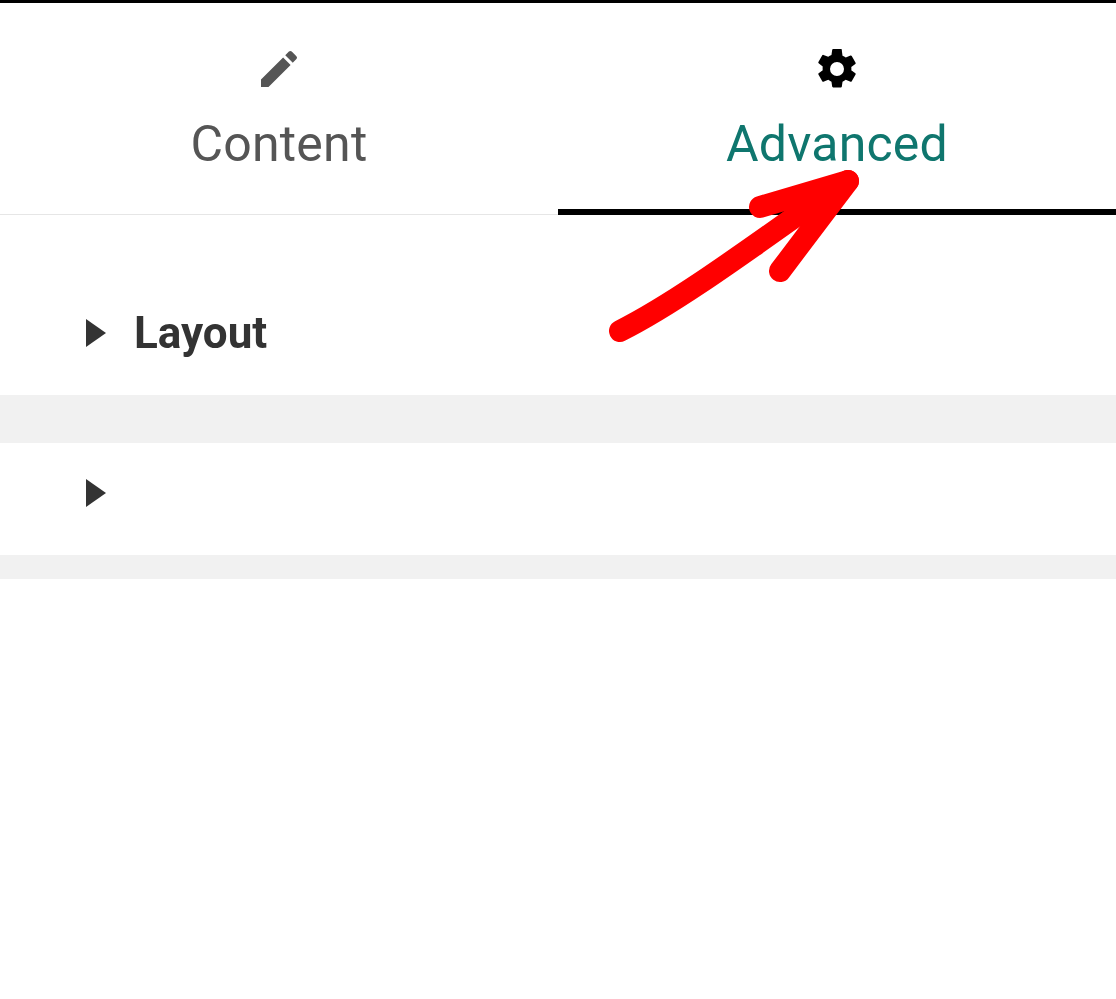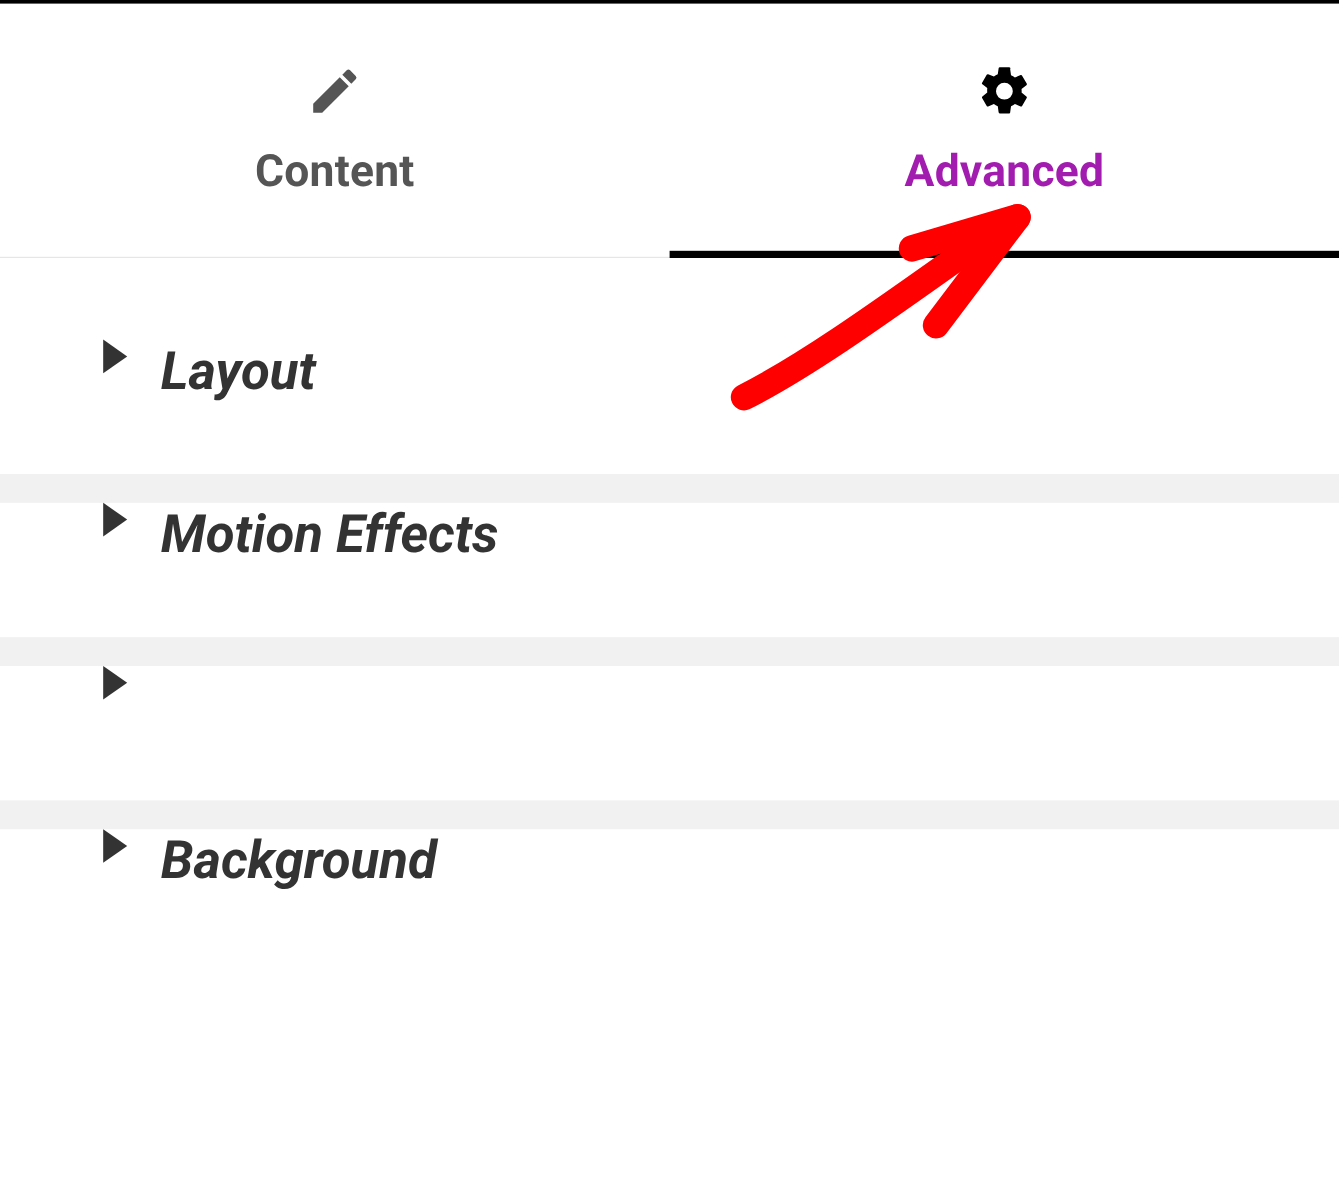--- a/index.html
+++ b/index.html
@@ -2,29 +2,29 @@
 <html><head>
 <meta charset="utf-8">
 <style>
   * { box-sizing: border-box; margin: 0; padding: 0; }
   html, body { width: 1116px; height: 999px; font-family: -apple-system, BlinkMacSystemFont, "Segoe UI", Roboto, Arial, sans-serif; background: #fff; color: #333; }
   .window { width: 1116px; height: 999px; border-top: 3px solid #000; position: relative; overflow: hidden; }
 
   
   .tabs { display: flex; width: 100%; height: 212px; border-bottom: 1px solid #e6e6e6; }
   .tab  { flex: 1 1 0; display: flex; flex-direction: column; align-items: center; justify-content: center; gap: 22px; cursor: pointer; position: relative; }
-  .tab-label { font-size: 37px; font-weight: 700; color: #555; letter-spacing: 0.2px; }
-  .tab.active .tab-label { color: #a21caf; }
+  .tab-label { font-size: 50px; font-weight: 400; color: #555; letter-spacing: 0.2px; }
+  .tab.active .tab-label { color: #0f766e; }
   .tab.active::after { content: ""; position: absolute; bottom: -1px; left: 0; right: 0; height: 6px; background: #000; }
   .tab-icon { width: 48px; height: 48px; display: flex; align-items: center; justify-content: center; }
   .tab-icon svg { width: 48px; height: 48px; }
 
   
   .sections { padding-top: 68px; }
-  .section-row { display: flex; align-items: flex-start; height: 112px; padding: 0 40px 13px 86px; cursor: pointer; font-style: italic; }
+  .section-row { display: flex; align-items: center; height: 112px; padding: 0 40px 13px 86px; cursor: pointer; }
   .section-sep { height: 24px; background: #f1f1f1; }
   .caret { width: 0; height: 0; border-top: 14px solid transparent; border-bottom: 14px solid transparent; border-left: 20px solid #333; margin-right: 28px; flex-shrink: 0; }
   .section-label { font-size: 44px; font-weight: 700; color: #333; }
 
   
   .annotation { position: absolute; left: 610px; top: 168px; width: 280px; height: 180px; pointer-events: none; }
   .annotation svg { width: 100%; height: 100%; overflow: visible; }
 </style>
 </head>
 <body>
@@ -63,31 +63,23 @@
   </div>
 
   <div class="sections">
 
     <div class="section-row">
       <span class="caret"></span>
       <span class="section-label">Layout</span>
     </div>
     <div class="section-sep"></div>
 
-    <div class="section-row">
-      <span class="caret"></span>
-      <span class="section-label">Motion Effects</span>
-    </div>
     <div class="section-sep"></div>
 
     <div class="section-row">
       <span class="caret"></span>
     </div>
     <div class="section-sep"></div>
 
-    <div class="section-row">
-      <span class="caret"></span>
-      <span class="section-label">Background</span>
-    </div>
 
   </div>
 
 </div>
 
 </body></html>

